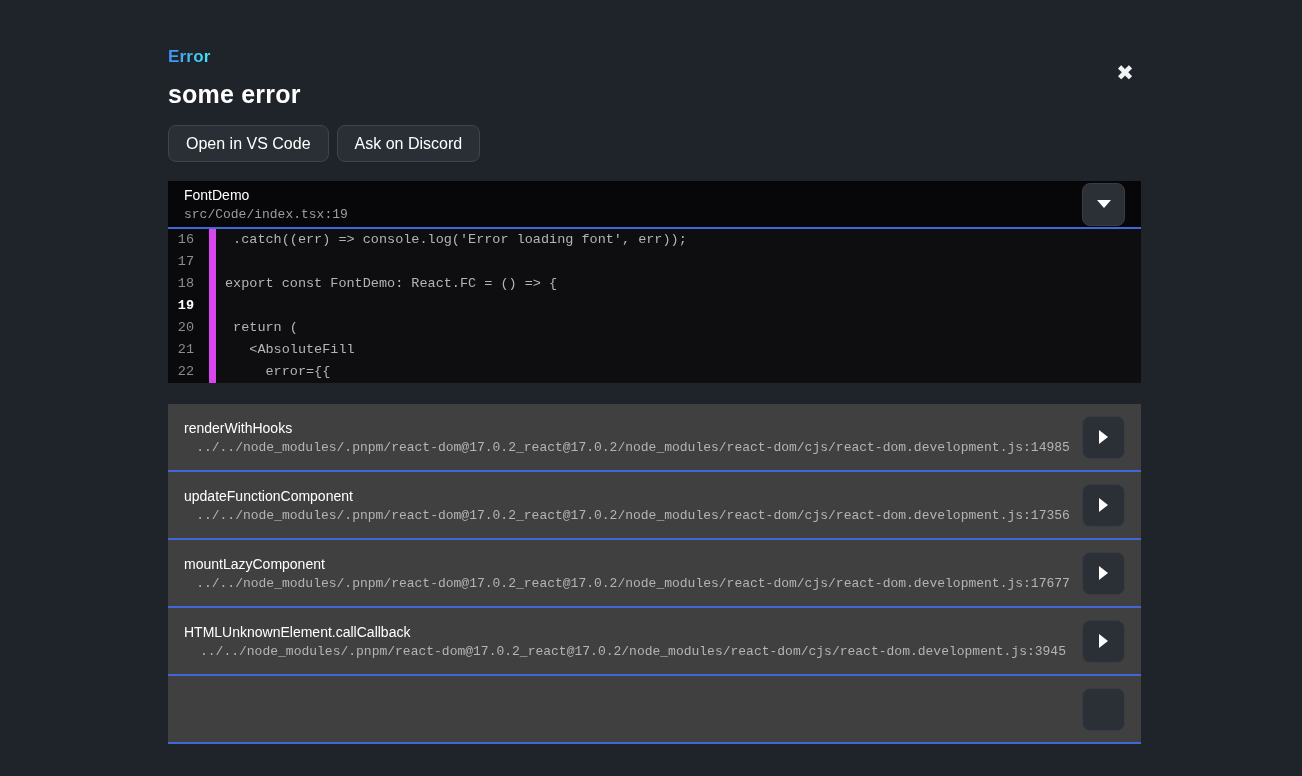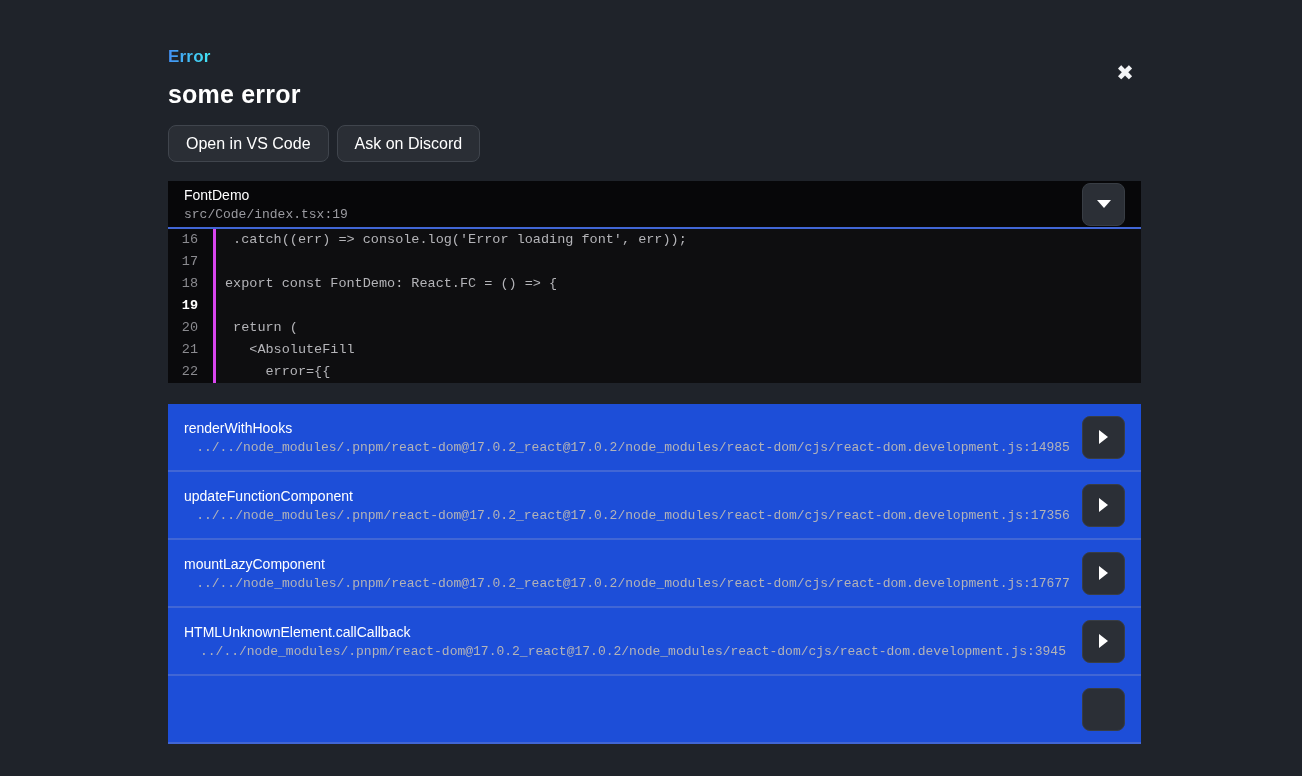--- a/index.html
+++ b/index.html
@@ -72,29 +72,29 @@
     border-left: 9px solid #fff; }
 
   .code-block {
     background: #0e0e10;
     padding: 0; font-size: 13.5px; line-height: 22px; color: #b4b4b8;
   }
   .code-row { display: flex; white-space: pre; }
   .line-no {
     flex: none; width: 48px; text-align: right; padding-right: 15px;
     color: #8b8b90; background: #0a0a0c;
-    border-right: 3px solid #d946ef;
+    border-right: 7px solid #d946ef;
   }
   .line-code { padding-left: 9px; }
   .code-row.hl .line-no, .code-row.hl .line-code { color: #ffffff; font-weight: 700; }
 
   
   .stack { margin-top: 21px; }
   .frame {
-    height: 68px; background: #1d4ed8;
+    height: 68px; background: #404040;
     border-bottom: 2px solid #4166d5;
     display: flex; align-items: center;
     padding: 0 16px;
   }
   .frame .fn-name { font-weight: 400; }
   .frame .fn-loc { color: #b3b3b8; text-align: center; }
   .frame.partial { height: 68px; }
 </style>
 </head>
 <body>

